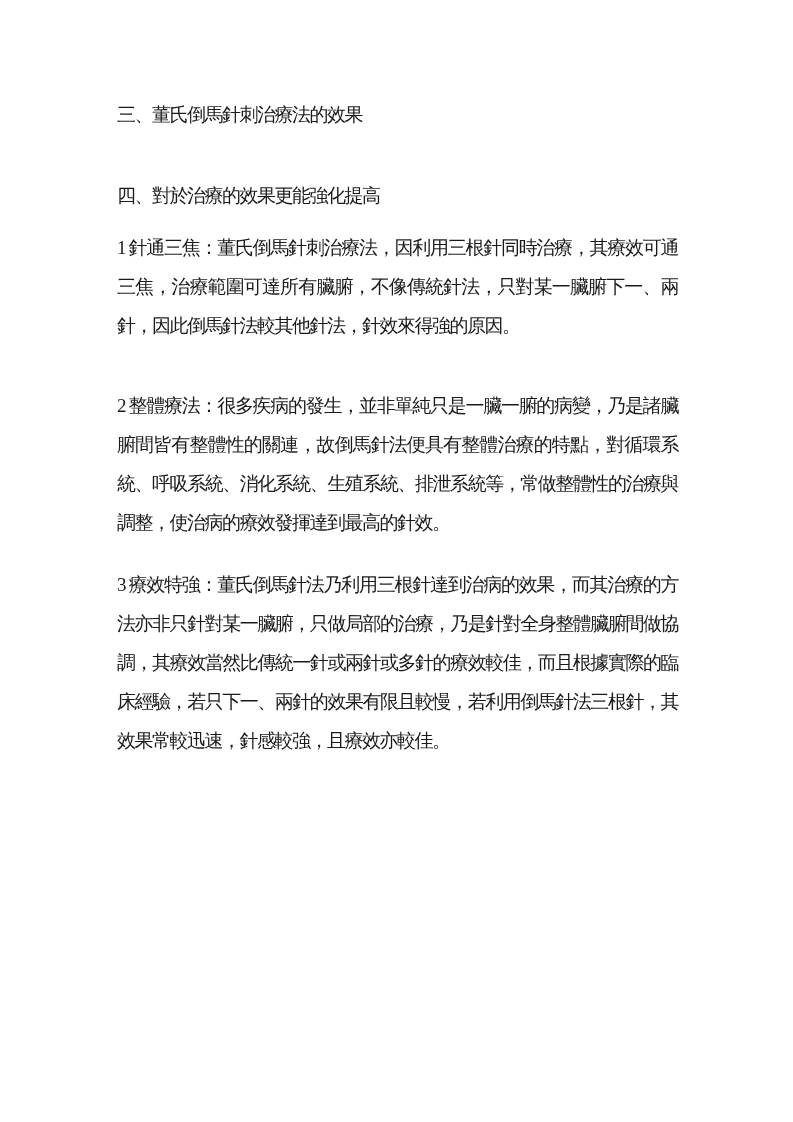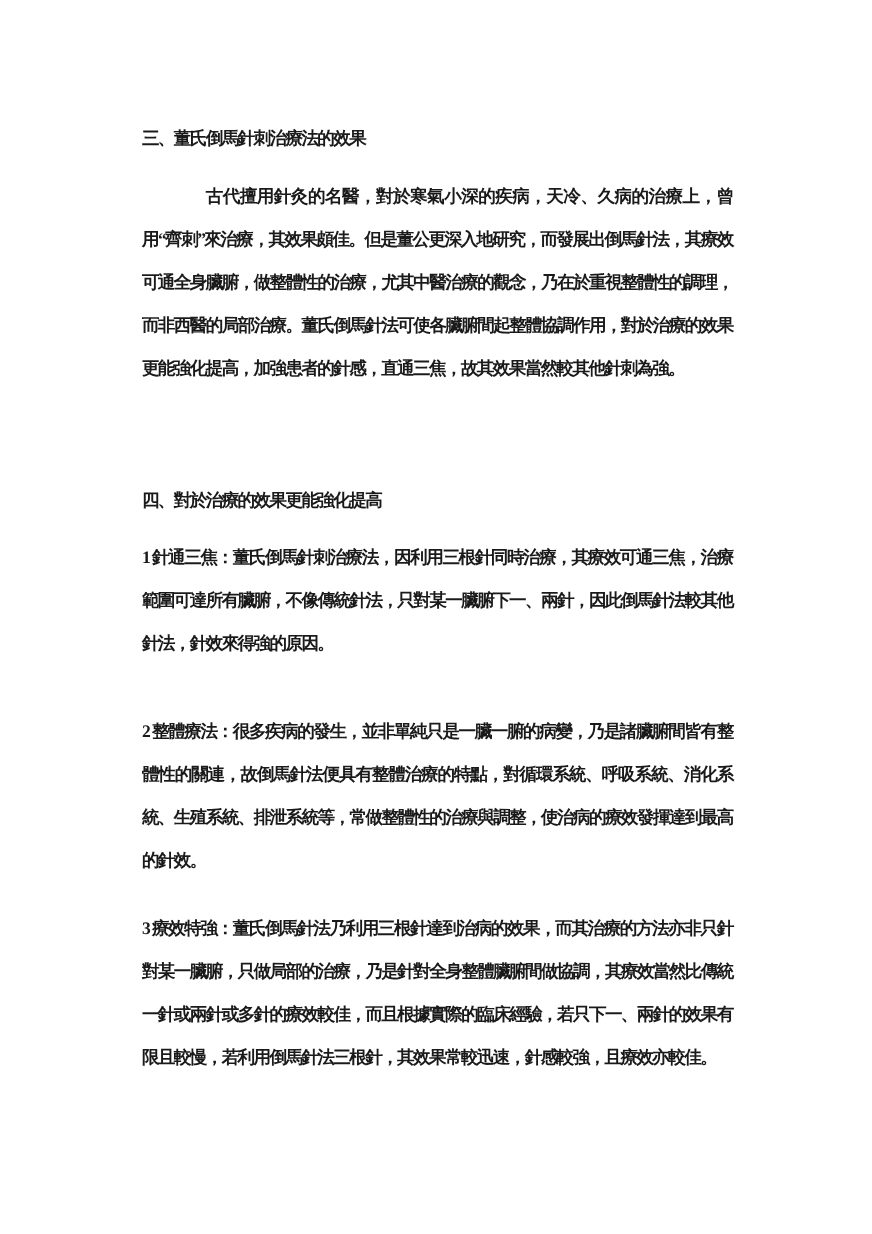--- a/index.html
+++ b/index.html
@@ -12,23 +12,23 @@
     width: 793px;
     height: 1122px;
     background: #ffffff;
     box-sizing: border-box;
     padding: 95px 115px 0 117px;
     font-family: "Liberation Serif", "DejaVu Serif", serif;
     color: #1a1a1a;
     overflow: hidden;
   }
   .heading, .para {
-    margin: 12px;
-    font-size: 16px;
-    font-weight: bold;
+    margin: 0;
+    font-size: 19px;
+    font-weight: normal;
     line-height: 39px;
     letter-spacing: -1.5px;
     color: #1a1a1a;
   }
   .heading {
     height: 39px;
   }
   .para {
     text-align: justify;
     text-justify: inter-character;
@@ -41,21 +41,20 @@
   .p3 { margin-top: 41px; height: 156px; }
   .p4 { margin-top: 23px; height: 195px; }
 </style>
 </head>
 <body>
 
 <div class="page">
 
   <h2 class="heading h-sec-a">三、董氏倒馬針刺治療法的效果</h2>
 
-  <p class="para indent p1">古代擅用針灸的名醫，對於寒氣小深的疾病，天冷、久病的治療上，曾用“齊刺”來治療，其效果頗佳。但是董公更深入地研究，而發展出倒馬針法，其療效可通全身臟腑，做整體性的治療，尤其中醫治療的觀念，乃在於重視整體性的調理，而非西醫的局部治療。董氏倒馬針法可使各臟腑間起整體協調作用，對於治療的效果更能強化提高，加強患者的針感，直通三焦，故其效果當然較其他針刺為強。</p>
 
   <h2 class="heading h-sec-b">四、對於治療的效果更能強化提高</h2>
 
   <p class="para p2">1 針通三焦：董氏倒馬針刺治療法，因利用三根針同時治療，其療效可通三焦，治療範圍可達所有臟腑，不像傳統針法，只對某一臟腑下一、兩針，因此倒馬針法較其他針法，針效來得強的原因。</p>
 
   <p class="para p3">2 整體療法：很多疾病的發生，並非單純只是一臟一腑的病變，乃是諸臟腑間皆有整體性的關連，故倒馬針法便具有整體治療的特點，對循環系統、呼吸系統、消化系統、生殖系統、排泄系統等，常做整體性的治療與調整，使治病的療效發揮達到最高的針效。</p>
 
   <p class="para p4">3 療效特強：董氏倒馬針法乃利用三根針達到治病的效果，而其治療的方法亦非只針對某一臟腑，只做局部的治療，乃是針對全身整體臟腑間做協調，其療效當然比傳統一針或兩針或多針的療效較佳，而且根據實際的臨床經驗，若只下一、兩針的效果有限且較慢，若利用倒馬針法三根針，其效果常較迅速，針感較強，且療效亦較佳。</p>
 
 </div>

